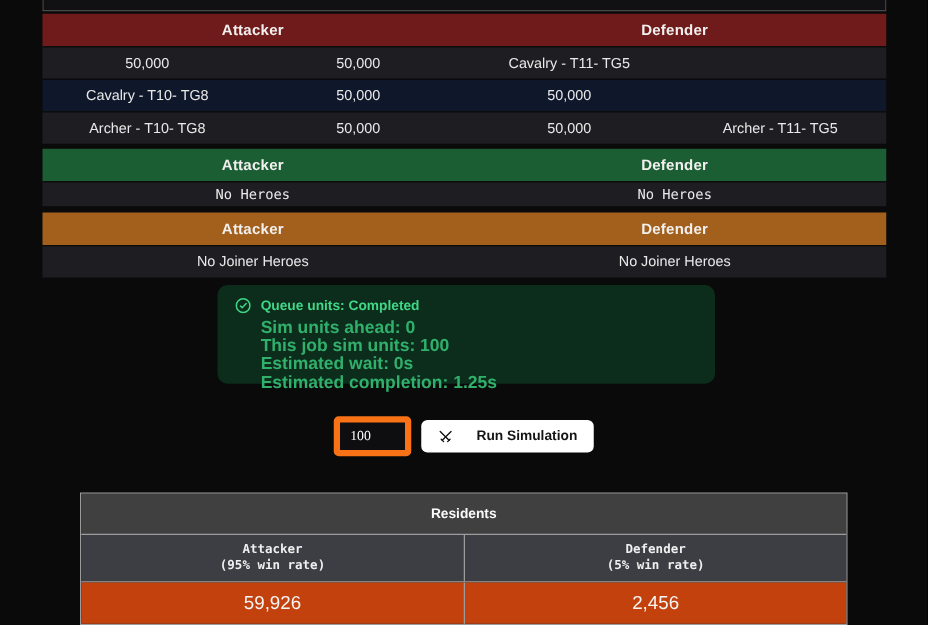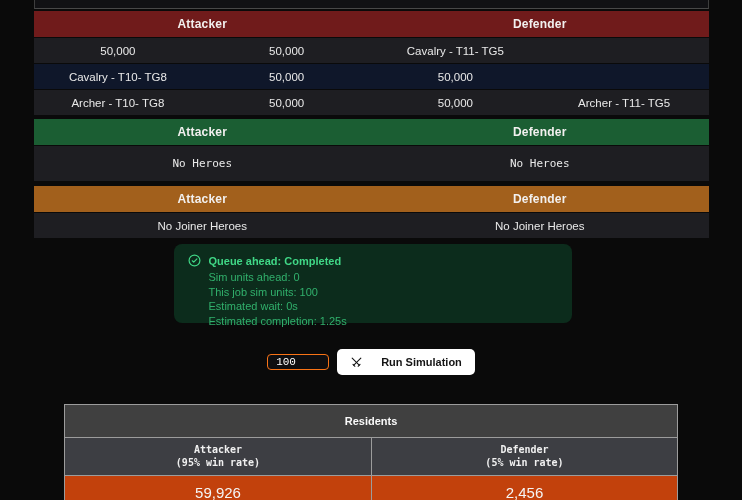--- a/index.html
+++ b/index.html
@@ -32,51 +32,51 @@
   .hdr.orange { background:var(--joiners_header_bg,#a2601c); }
 
   
   .row {
     display:flex; height:26px; border-top:1px solid #0a0a0a;
     background:#1e1e22; color:#e9e9e9; font-size:11.5px;
   }
   .row.dark { background:#0f172a; }
   .row .q    { width:25%; display:flex; align-items:center; justify-content:center; }
   .row .half { width:50%; display:flex; align-items:center; justify-content:center; }
-  .row.tall { height:36px; }
+  .row.tall { height:20px; }
   .mono { font-family:"DejaVu Sans Mono", monospace; font-size:11px; }
 
   .sec-troops  { margin-bottom:4px; }
   .sec-heroes  { margin-bottom:5px; }
   .sec-joiners { margin-bottom:6px; }
 
   
   .status-panel {
     width:398px; height:79px; margin-left:140px;
     background:var(--status_bg,#0c2c1c);
     border-radius:8px; padding:10px 14px;
   }
   .status-title-row {
     display:flex; align-items:center; gap:8px;
     color:var(--status_title_text,#40d786);
     font-size:11px; font-weight:bold;
   }
   .status-lines {
     margin-left:21px; margin-top:3px;
     color:var(--status_body_text,#31b06c);
-    font-size:11px; line-height:14.5px;
+    font-size:14px; line-height:14.5px;font-weight:bold;
   }
 
   
   .controls { margin-top:26px; display:flex; justify-content:center; align-items:center; gap:8px; }
   .sim-input {
-    width:62px; height:16px; background:#0e0e10;
-    border:1px solid #f97316; border-radius:4px;
+    width:62px; height:32px; background:#0e0e10;
+    border:5px solid #f97316; border-radius:4px;
     color:#fff; font-size:11px; padding:0 8px;
-    font-family:Liberation Mono, monospace; outline:none;
+    font-family:Liberation Serif, serif; outline:none;
   }
   .run-btn {
     height:26px; background:#ffffff; color:#141414;
     border:none; border-radius:5px; cursor:pointer;
     display:flex; align-items:center; gap:18px; padding:0 13px;
     font-size:11px; font-weight:600; font-family:"Liberation Sans", sans-serif;
   }
 
   
   .results { width:614px; margin:29px auto 0; border:1px solid #9c9c9c; background:#0a0a0c; }
@@ -154,21 +154,21 @@
     </div>
 
     <div class="status-panel">
       <div class="status-title-row">
         <span class="icon">
           <svg viewBox="0 0 24 24" width="13" height="13" fill="none" stroke="#40d786" stroke-width="2.2" stroke-linecap="round" stroke-linejoin="round">
             <circle cx="12" cy="12" r="10"></circle>
             <path d="M8 12.5l2.6 2.6L16.5 9"></path>
           </svg>
         </span>
-        <span>Queue ahead: Completed</span>
+        <span>Queue units: Completed</span>
       </div>
       <div class="status-lines">
         <div>Sim units ahead: 0</div>
         <div>This job sim units: 100</div>
         <div>Estimated wait: 0s</div>
         <div>Estimated completion: 1.25s</div>
       </div>
     </div>
 
     <div class="controls">

